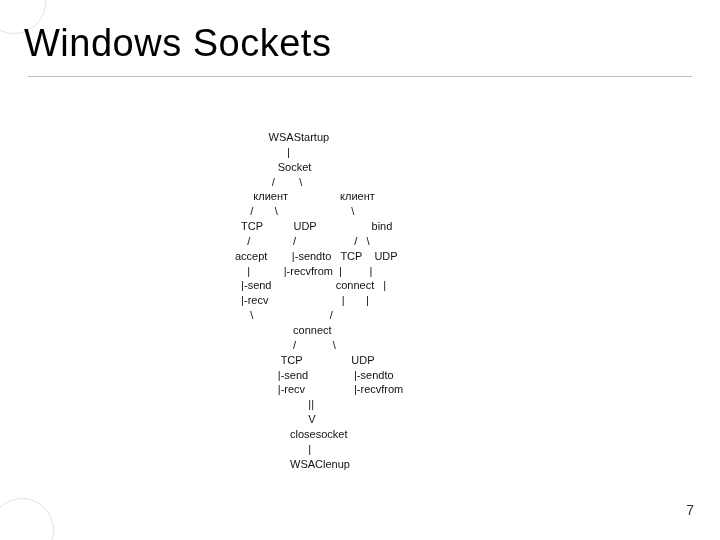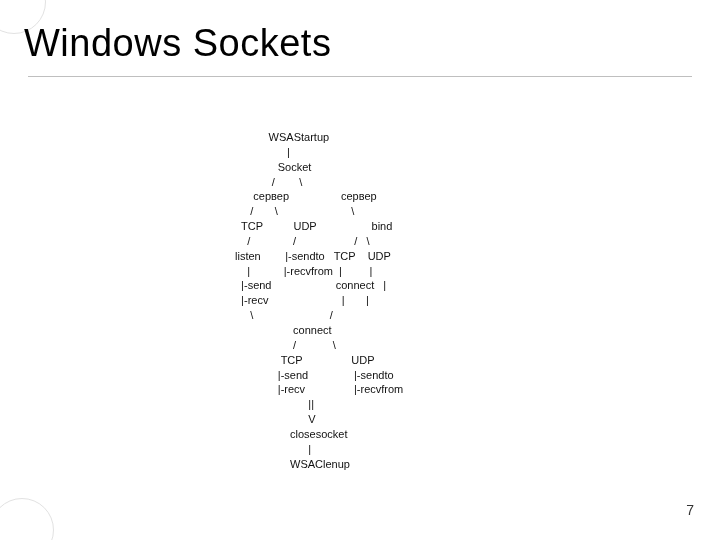--- a/index.html
+++ b/index.html
@@ -69,25 +69,25 @@
 <div class="slide">
   <div class="dot tl"></div>
 
   <div class="title">Windows Sockets</div>
   <div class="underline"></div>
 
   <div class="diagram"><span>           WSAStartup</span>
 <span>                 |</span>
 <span>              Socket</span>
 <span>            /        \</span>
-<span>      сервер                 сервер</span>
+<span>      клиент                 клиент</span>
 <span>     /       \                        \</span>
 <span>  TCP          UDP                  bind</span>
 <span>    /              /                   /   \</span>
-<span>listen        |-sendto   TCP    UDP</span>
+<span>accept        |-sendto   TCP    UDP</span>
 <span>    |           |-recvfrom  |         |</span>
 <span>  |-send                     connect   |</span>
 <span>  |-recv                        |       |</span>
 <span>     \                         /</span>
 <span>                   connect</span>
 <span>                   /            \</span>
 <span>               TCP                UDP</span>
 <span>              |-send               |-sendto</span>
 <span>              |-recv                |-recvfrom</span>
 <span>                        ||</span>

